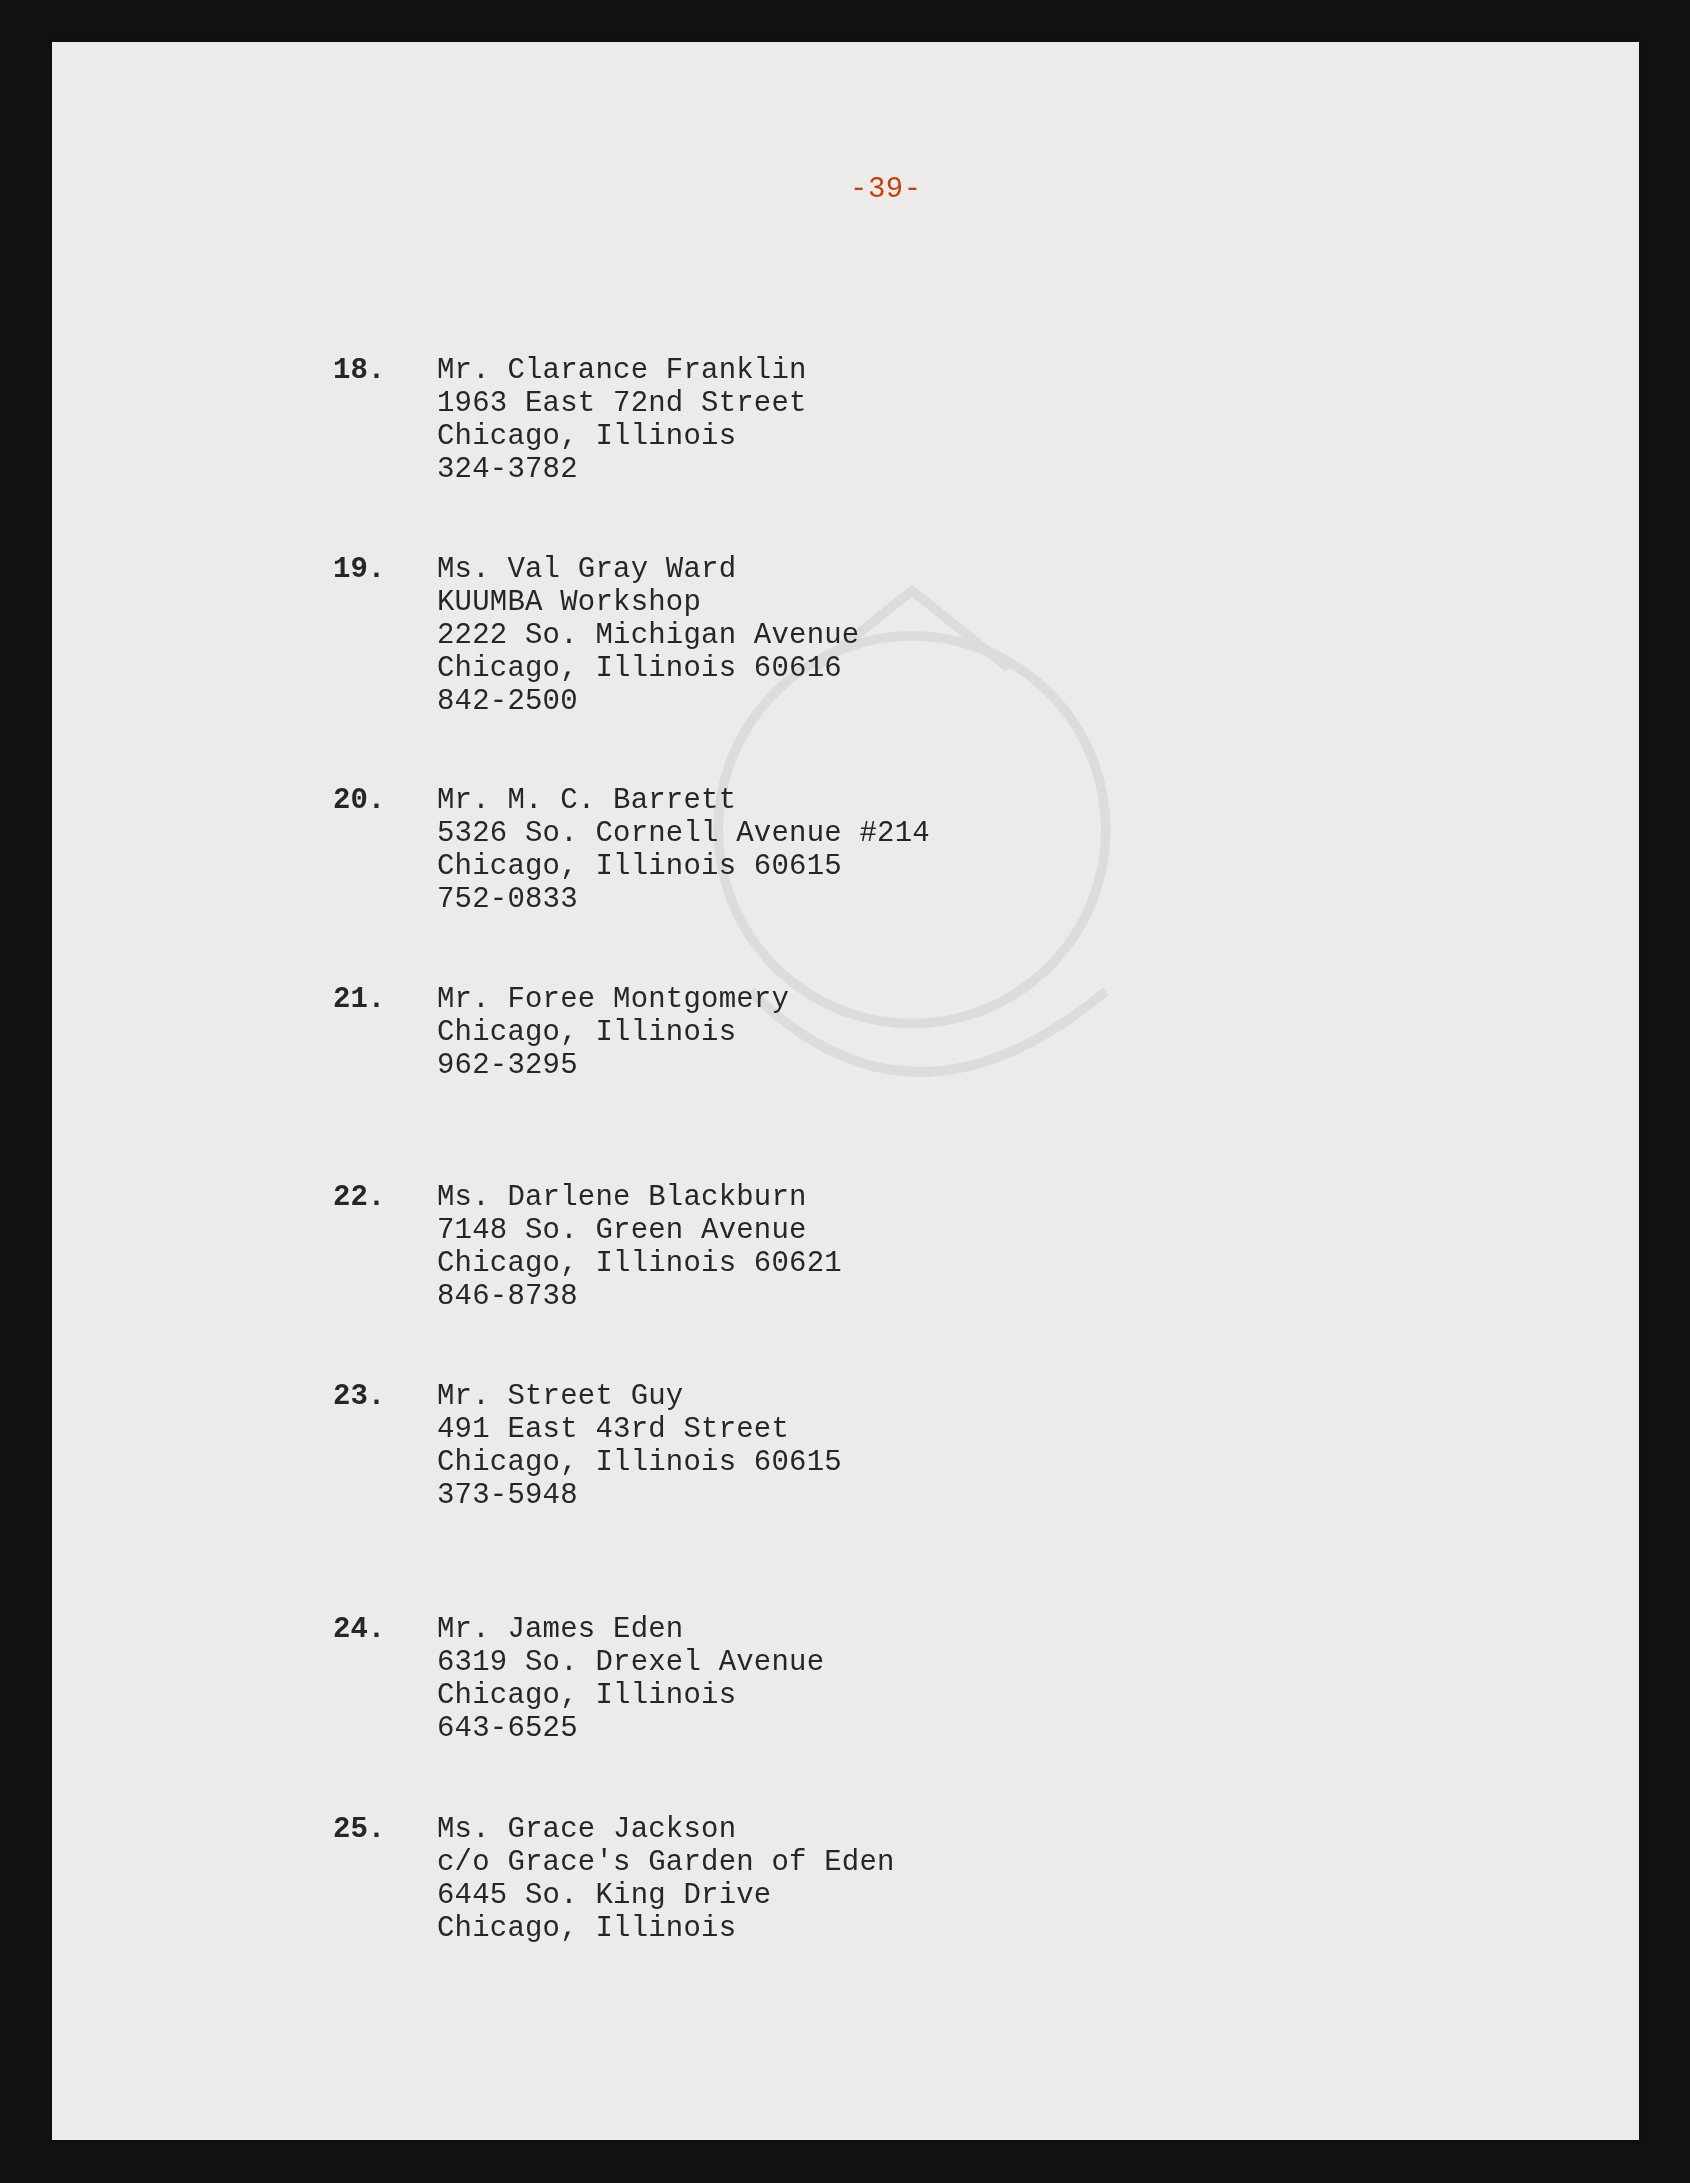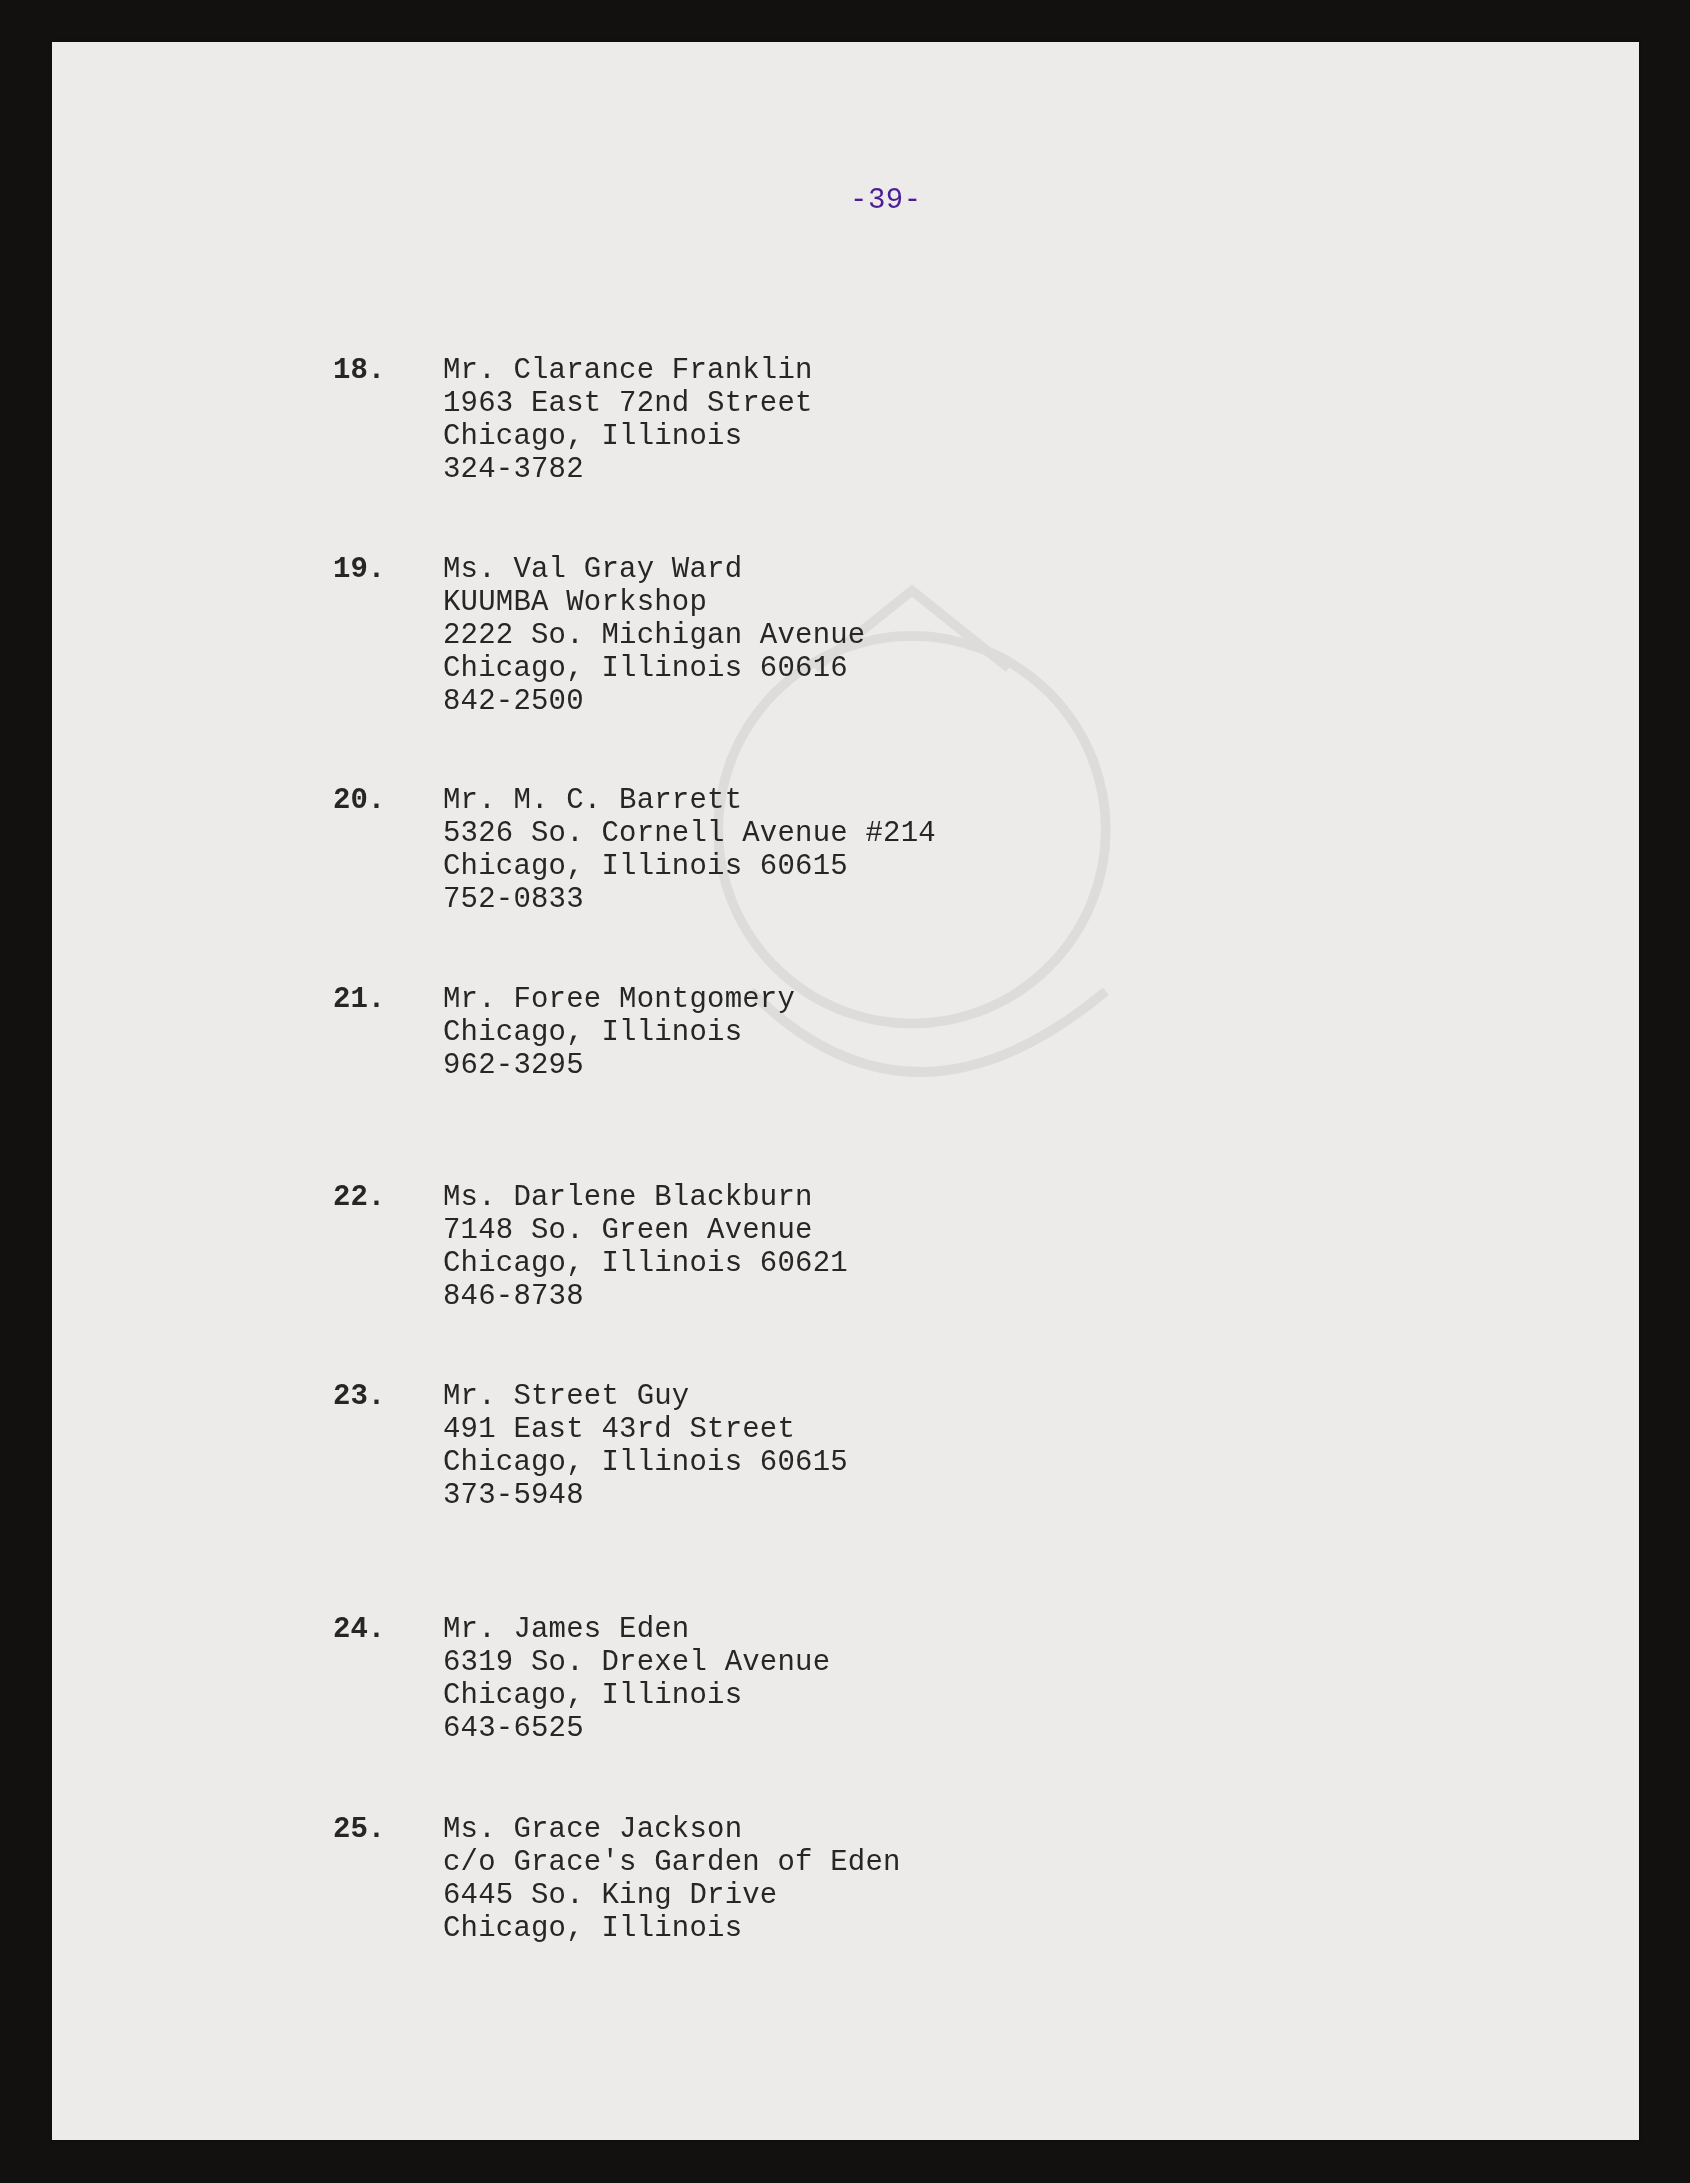--- a/index.html
+++ b/index.html
@@ -19,43 +19,43 @@
     left: 52px;
     top: 42px;
     width: 1587px;
     height: 2098px;
     background: #ecebe9;
     box-shadow: 0 0 3px rgba(0,0,0,0.6);
   }
   .page-number {
     position: absolute;
     left: 798px;
-    top: 142px;
+    top: 131px;
     font-size: 29px;
-    color: #4c1d95;
+    color: #c2410c;
     letter-spacing: 0.5px;
   }
   .entry {
     position: absolute;
     left: 281px;
     width: 746px;
     color: #262626;
     font-size: 29px;
     line-height: 33px;
   }
   .entry .num {
     position: absolute;
     left: 0;
     top: 0;
     width: 99px;
     font-weight: bold;
   }
   .entry .lines {
     position: absolute;
-    left: 110px;
+    left: 104px;
     top: 0;
     width: 696px;
   }
   .entry .line {
     display: block;
     white-space: pre;
     letter-spacing: 0.2px;
   }
   .watermark {
     position: absolute;

